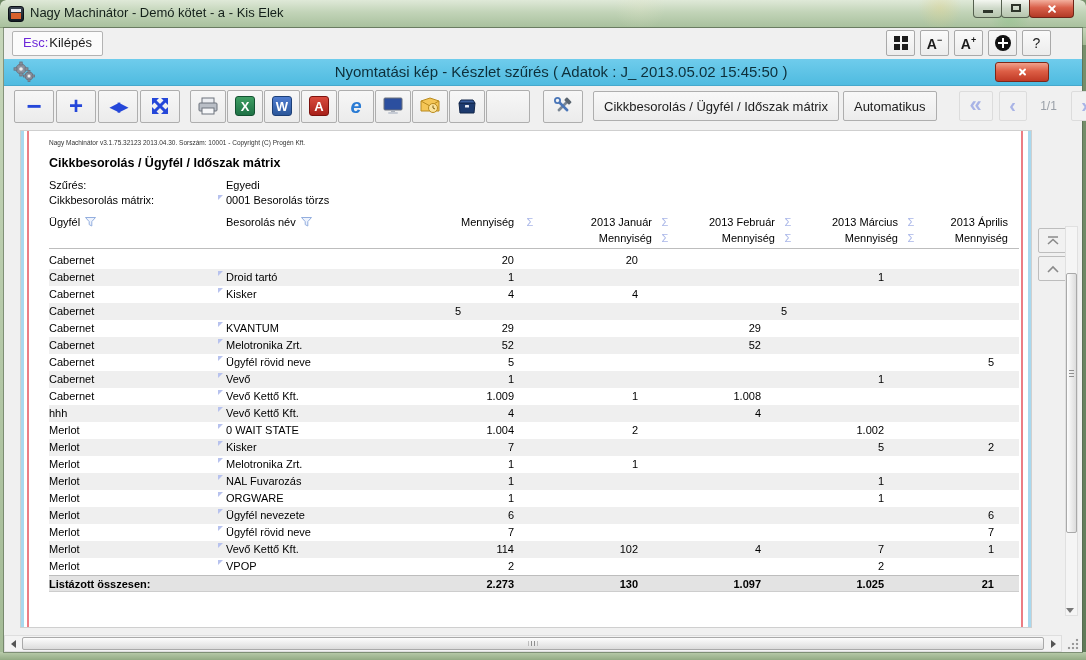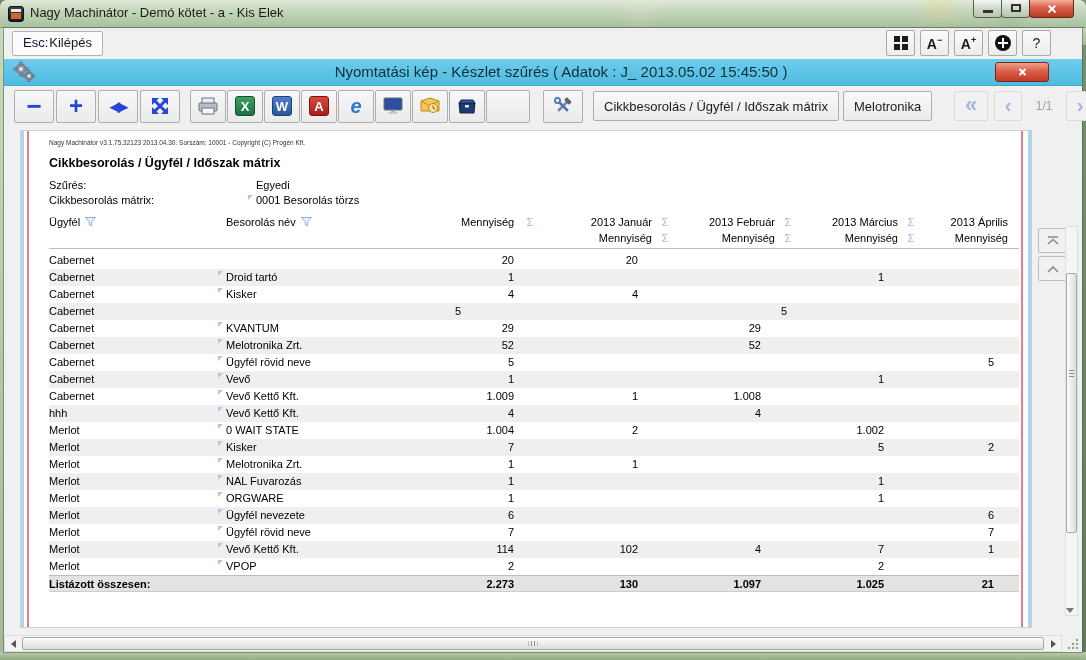--- a/index.html
+++ b/index.html
@@ -37,21 +37,21 @@
   .cross::before{transform:rotate(45deg);} .cross::after{transform:rotate(-45deg);}
 
   
   .app{position:absolute;left:4px;right:4px;top:28px;bottom:8px;background:#f0f0f0;
     box-shadow:0 0 0 1px rgba(80,95,75,.55);}
 
   
   .esc-row{position:absolute;left:0;right:0;top:0;height:31px;background:#f0f0f0;}
   .esc-btn{position:absolute;left:8px;top:3px;height:25px;padding:3px 10px 0 10px;
     background:#fbfbfb;border:1px solid #b3b3b3;border-radius:2px;font-size:13px;white-space:nowrap;}
-  .esc-key{color:#0f172a;margin-top:15px;} .esc-lab{color:#1c1c1c;margin-left:1px;}
+  .esc-key{color:#6d28d9;margin-top:15px;} .esc-lab{color:#1c1c1c;margin-left:1px;}
   .sqbtns{position:absolute;right:31px;top:2px;display:flex;gap:5px;}
   .sqbtn{width:29px;height:26px;border:1px solid #a9a9a9;border-radius:2px;background:linear-gradient(180deg,#fafafa,#ececec);
     position:relative;display:flex;align-items:center;justify-content:center;font-size:14px;color:#222;}
   .grid-ic{width:14px;height:14px;display:grid;grid-template-columns:6px 6px;grid-template-rows:6px 6px;gap:2px;}
   .grid-ic i{background:#1b1b1b;}
   .fontbtn{font-size:14px;font-weight:bold;color:#1b1b1b;}
   .fontbtn sup{font-size:9px;vertical-align:6px;}
   .circle-ic{width:16px;height:16px;border-radius:50%;background:#111;position:relative;}
   .circle-ic::before,.circle-ic::after{content:"";position:absolute;background:#fff;}
   .circle-ic::before{left:3px;top:7px;width:10px;height:2px;}
@@ -95,21 +95,21 @@
   .preview{position:absolute;left:0;right:0;top:98px;bottom:18px;background:#f0f0f0;}
   .page{position:absolute;left:16px;top:4px;width:1012px;bottom:6px;background:#fff;border:1px solid #cfcfcf;}
   .edge{position:absolute;top:0;bottom:0;}
   .e-blue-l{left:0;width:3px;background:#a8d8ee;}
   .e-red-l{left:6px;width:2px;background:#ec7d84;}
   .e-red-r{right:8px;width:2px;background:#ec7d84;}
   .e-blue-r{right:0;width:3px;background:#a8d8ee;}
   .page-content{position:absolute;left:8px;right:12px;top:0;bottom:0;padding:6px 0 0 20px;font-size:11px;color:#000;overflow:hidden;}
   .copyright{font-size:6.5px;color:#333;margin:2px 0 10px 0;white-space:nowrap;}
   .rpt-title{font-size:12.5px;font-weight:bold;margin-bottom:8px;white-space:nowrap;}
-  .frow{display:grid;grid-template-columns:177px auto;height:15px;line-height:15px;gap:30px;}
+  .frow{display:grid;grid-template-columns:177px auto;height:15px;line-height:15px;}
   .grid{display:grid;grid-template-columns:177px 235px 53px 32px 106px 26px 97px 26px 97px 26px 84px;}
   .hr{height:16px;line-height:16px;}
   .r{height:17px;line-height:17px;}
   .c{white-space:nowrap;position:relative;}
   .rt{text-align:right;} .mv{padding-right:14px;}
   .sig{color:#a9b6e8;text-align:center;font-size:11px;}
   .stripe{background:#efefef;}
   .total{background:#e3e3e3;font-weight:bold;border-top:1px solid #bdbdbd;border-bottom:1px solid #cdcdcd;}
   .sep{border-top:1px solid #bdbdbd;margin:2px 0 3px 0;}
   .mark::before{content:"";position:absolute;left:-8px;top:2px;width:0;height:0;
@@ -297,21 +297,21 @@
         <svg width="20" height="20" viewBox="0 0 20 20">
           <rect x="8.7" y="3" width="2.6" height="14" rx="1" fill="#7b8794" transform="rotate(45 10 10)"></rect>
           <rect x="6.5" y="1" width="7" height="4" rx="1" fill="#5a6570" transform="rotate(45 10 10)"></rect>
           <rect x="8.7" y="4" width="2.6" height="13" rx="1" fill="#4a76b8" transform="rotate(-45 10 10)"></rect>
           <circle cx="4.5" cy="4.5" r="2.6" fill="none" stroke="#4a76b8" stroke-width="1.8"></circle>
         </svg>
       </div>
       <div class="gap8"></div>
       <div class="txtbtn">Cikkbesorolás / Ügyfél / Időszak mátrix</div>
       <div class="gap8" style="width:4px;"></div>
-      <div class="txtbtn">Melotronika</div>
+      <div class="txtbtn">Automatikus</div>
       <div class="nav">
         <div class="navbtn">«</div>
         <div class="navbtn sm">‹</div>
         <div class="pageind">1/1</div>
         <div class="navbtn sm">›</div>
       </div>
     </div>
 
     <div class="preview">
       <div class="page">

